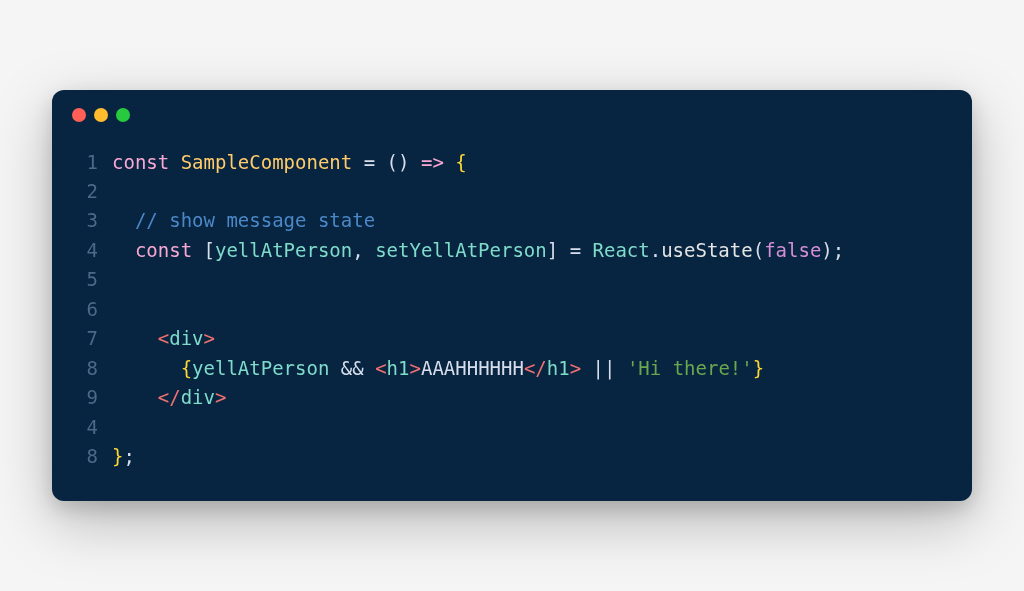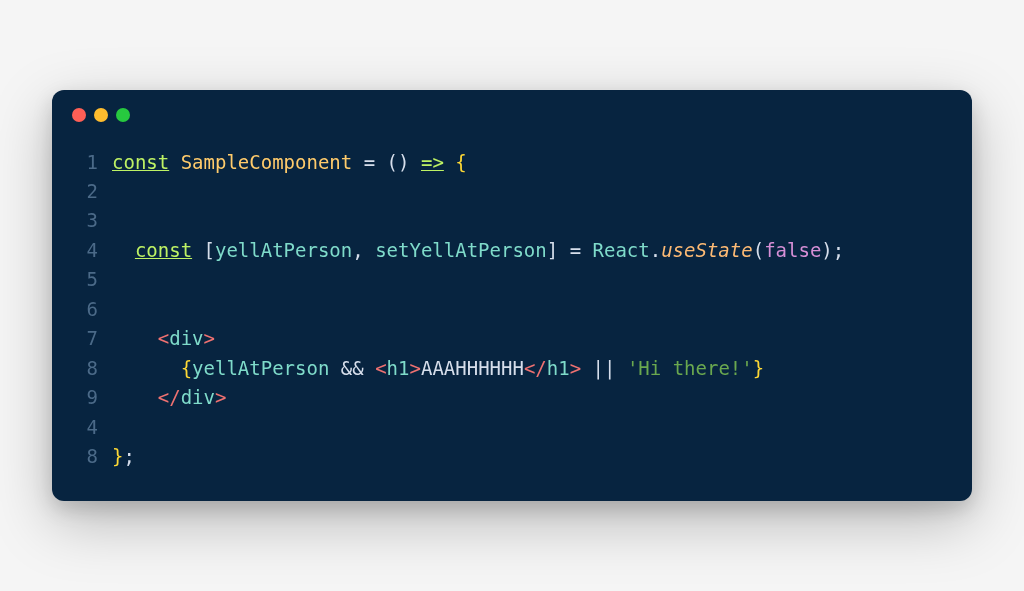--- a/index.html
+++ b/index.html
@@ -49,47 +49,47 @@
       width: 40px;
       text-align: right;
       color: #4b6a88;
       padding-right: 14px;
       user-select: none;
       flex-shrink: 0;
     }
     .code {
       color: #d6deeb;
     }
-    .keyword { color: #bef264; text-decoration: underline; }
+    .keyword { color: #f9a8d4; }
     .funcname { color: #ffcb6b; }
     .punct { color: #d6deeb; }
     .comment { color: #4b88c7; }
     .varname { color: #7fdbca; }
     .react { color: #7fdbca; }
-    .method { color: #fdba74; font-style: italic; }
+    .method { color: #e5e5e5; }
     .boolean { color: #d68fd6; }
     .tag { color: #ef7171; }
     .tagname { color: #7fdbca; margin-top: 29px; }
     .text { color: #d6deeb; }
     .string { color: #6aa84f; }
     .brace { color: #fdd835; }
   </style>
 </head>
 <body>
 
 <div class="editor-window">
   <div class="titlebar">
     <div class="dot dot-red"></div>
     <div class="dot dot-yellow"></div>
     <div class="dot dot-green"></div>
   </div>
   <div class="code-area" id="code-area">
       <div class="line"><span class="gutter">1</span><span class="code"><span class="keyword">const</span><span class="punct"> </span><span class="funcname">SampleComponent</span><span class="punct"> </span><span class="punct">=</span><span class="punct"> </span><span class="punct">(</span><span class="punct">)</span><span class="punct"> </span><span class="keyword">=&gt;</span><span class="punct"> </span><span class="brace">{</span></span></div>
       <div class="line"><span class="gutter">2</span><span class="code">&nbsp;</span></div>
-      <div class="line"><span class="gutter">3</span><span class="code"><span class="punct">  </span></span></div>
+      <div class="line"><span class="gutter">3</span><span class="code"><span class="punct">  </span><span class="comment">// show message state</span></span></div>
       <div class="line"><span class="gutter">4</span><span class="code"><span class="punct">  </span><span class="keyword">const</span><span class="punct"> [</span><span class="varname">yellAtPerson</span><span class="punct">, </span><span class="varname">setYellAtPerson</span><span class="punct">] = </span><span class="react">React</span><span class="punct">.</span><span class="method">useState</span><span class="punct">(</span><span class="boolean">false</span><span class="punct">);</span></span></div>
       <div class="line"><span class="gutter">5</span><span class="code">&nbsp;</span></div>
       <div class="line"><span class="gutter">6</span></div>
       <div class="line"><span class="gutter">7</span><span class="code"><span class="punct">    </span><span class="tag">&lt;</span><span class="tagname">div</span><span class="tag">&gt;</span></span></div>
       <div class="line"><span class="gutter">8</span><span class="code"><span class="punct">      </span><span class="brace">{</span><span class="varname">yellAtPerson</span><span class="punct"> &amp;&amp; </span><span class="tag">&lt;</span><span class="tagname">h1</span><span class="tag">&gt;</span><span class="text">AAAHHHHHH</span><span class="tag">&lt;/</span><span class="tagname">h1</span><span class="tag">&gt;</span><span class="punct"> || </span><span class="string">'Hi there!'</span><span class="brace">}</span></span></div>
       <div class="line"><span class="gutter">9</span><span class="code"><span class="punct">    </span><span class="tag">&lt;/</span><span class="tagname">div</span><span class="tag">&gt;</span></span></div>
       <div class="line"><span class="gutter">4</span><span class="code">&nbsp;</span></div>
       <div class="line"><span class="gutter">8</span><span class="code"><span class="brace">}</span><span class="punct">;</span></span></div>
     </div>
 </div>

